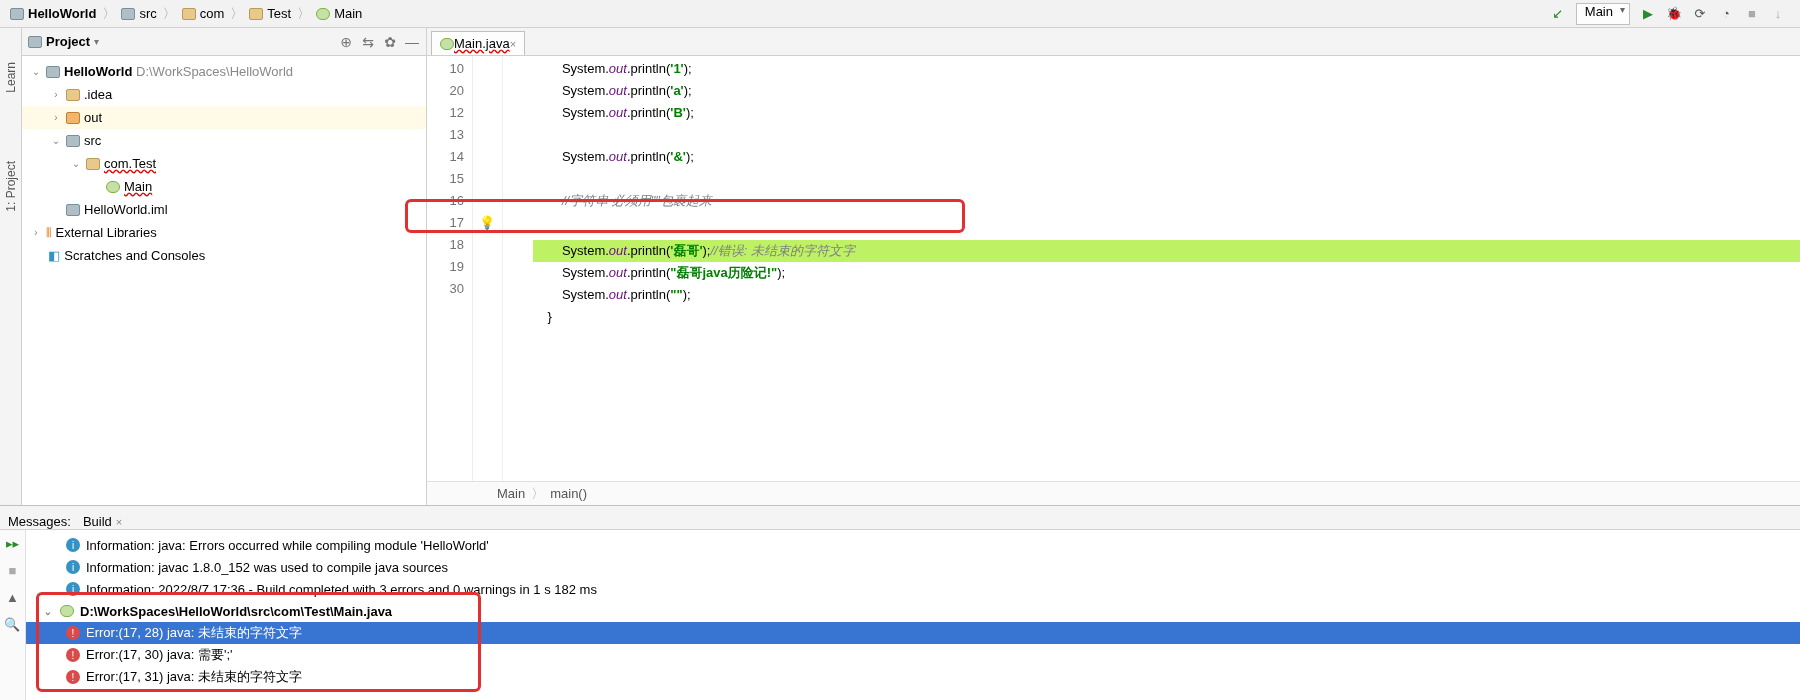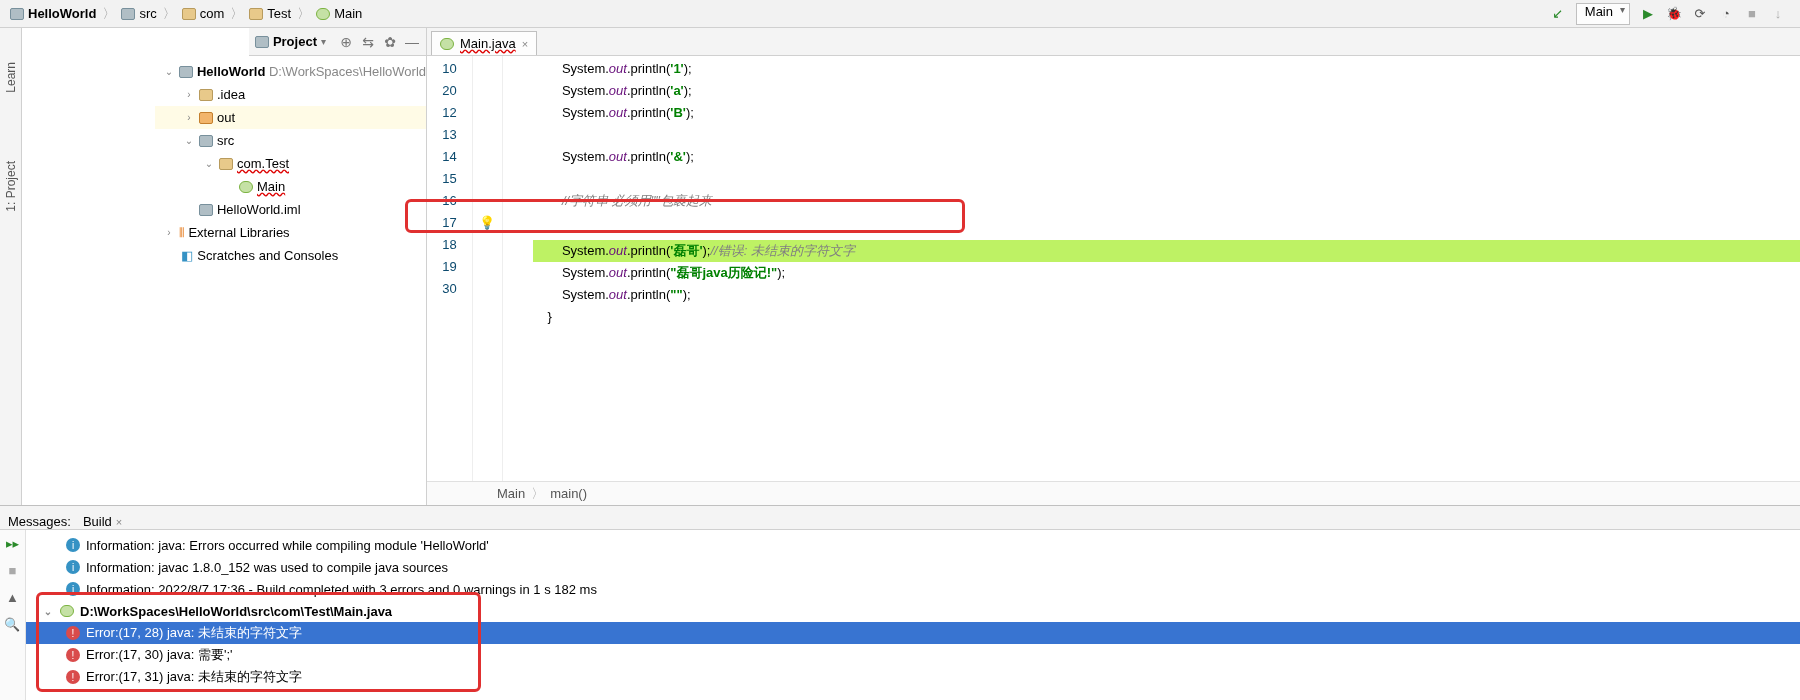--- a/index.html
+++ b/index.html
@@ -14,38 +14,38 @@
 .nav-bar .actions { display: flex; align-items: center; gap: 10px; padding-right: 8px; }
 .nav-bar .icon-btn { width: 16px; height: 16px; display: flex; align-items: center; justify-content: center; }
 .run-select { border: 1px solid #c0c0c0; background: #fdfdfd; height: 22px; padding: 0 16px 0 8px; position: relative; }
 .run-select::after { content: "▾"; position: absolute; right: 4px; color: #666; font-size: 10px; }
 
 
 .main-split { display: flex; flex: 1; min-height: 0; }
 .left-rail { width: 22px; background: #f4f4f4; border-right: 1px solid #d0d0d0; display: flex; flex-direction: column; align-items: center; padding-top: 30px; gap: 60px; }
 .left-rail .vtab { writing-mode: vertical-rl; transform: rotate(180deg); color: #555; font-size: 12px; padding: 4px 2px; cursor: default; }
 
-.project-pane { width: 405px; display: flex; flex-direction: column; border-right: 1px solid #d0d0d0; align-items: flex-end; }
+.project-pane { width: 405px; display: flex; flex-direction: column; border-right: 1px solid #d0d0d0; }
 .tool-header { display: flex; align-items: center; height: 28px; background: #f4f4f4; border-bottom: 1px solid #d0d0d0; padding: 0 6px; gap: 6px; }
 .tool-header .title { display: flex; align-items: center; gap: 4px; }
 .tool-header .title .dd { font-size: 10px; color: #777; }
 .tool-header .spacer { flex: 1; }
 .tool-header .icon { width: 16px; text-align: center; color: #777; font-size: 14px; }
 .tree { flex: 1; overflow: auto; padding-top: 4px; }
 .tree-row { display: flex; align-items: center; height: 23px; padding-left: 8px; gap: 4px; white-space: nowrap; }
 .tree-row.sel { background: #fffbe6; }
 .tree-row .toggle { width: 12px; color: #888; font-size: 10px; text-align: center; }
 .tree-row .label .path { color: #888; }
 
 .editor-col { flex: 1; display: flex; flex-direction: column; min-width: 0; }
 .editor-tabs { height: 28px; background: #f4f4f4; border-bottom: 1px solid #d0d0d0; display: flex; align-items: flex-end; padding-left: 4px; }
-.editor-tab { display: flex; align-items: center; height: 24px; border: 1px solid #c0c0c0; border-bottom: none; background: #fdfdfd; padding: 0 8px; gap: 6px; font-size: 12px; }
+.editor-tab { display: flex; align-items: center; height: 24px; border: 1px solid #c0c0c0; border-bottom: none; background: #fdfdfd; padding: 0 8px; font-size: 12px; }
 .editor-tab .close { color: #888; font-size: 11px; }
 .editor-body { flex: 1; display: flex; min-height: 0; position: relative; }
-.gutter { width: 46px; padding-right: 0; text-align: center; color: #0c4a6e; font-family: Consolas, monospace; font-size: 13px; line-height: 22px; padding-top: 2px; border-right: 1px solid #eee; }
+.gutter { width: 46px; padding-right: 8px; text-align: right; color: #737373; font-family: Consolas, monospace; font-size: 13px; line-height: 22px; padding-top: 2px; border-right: 1px solid #eee; }
 .gutter2 { width: 30px; border-right: 1px solid #eee; font-family: Consolas, monospace; line-height: 22px; padding-top: 2px; }
 .gutter2 .bulb { color: #d00; text-align: center; height: 22px; }
 .code { flex: 1; font-family: Consolas, monospace; font-size: 13px; line-height: 22px; padding: 2px 0 0 30px; white-space: pre; }
 .code .fld { color: #660e7a; font-style: italic; }
 .code .str { color: #008000; font-weight: bold; }
 .code .cmt { color: #808080; font-style: italic; }
 .code .err-line { background: #bef264; display: inline-block; width: 100%; margin-top: 28px; }
 .highlight-box { position: absolute; border: 3px solid #e03030; border-radius: 6px; pointer-events: none; }
 .editor-crumb { height: 24px; border-top: 1px solid #e0e0e0; background: #fafafa; display: flex; align-items: center; padding-left: 70px; gap: 6px; color: #555; font-size: 12px; }
 

